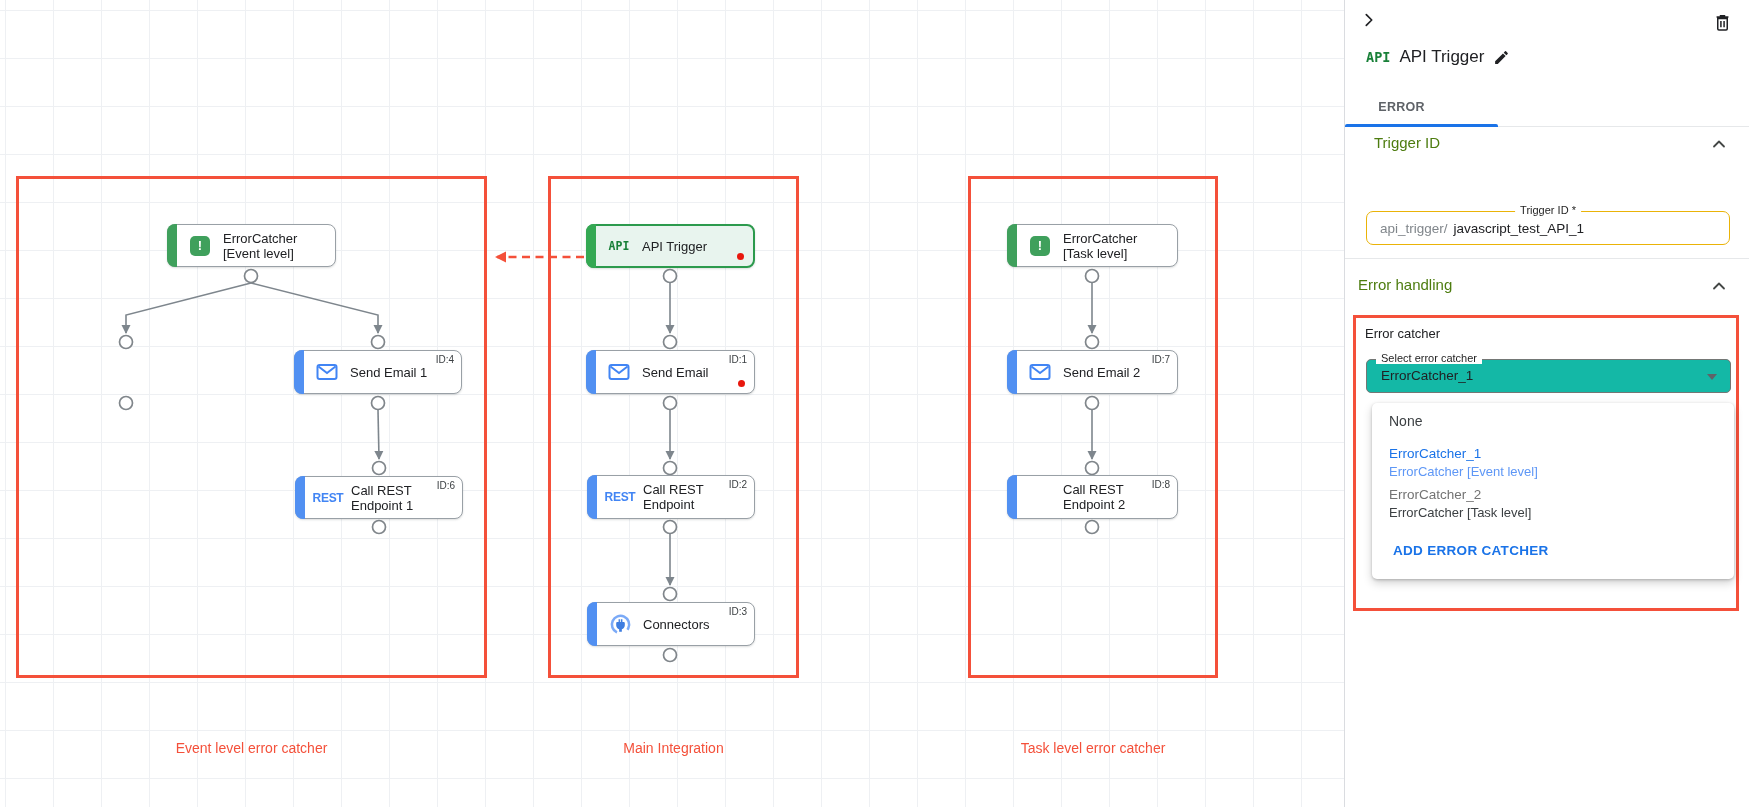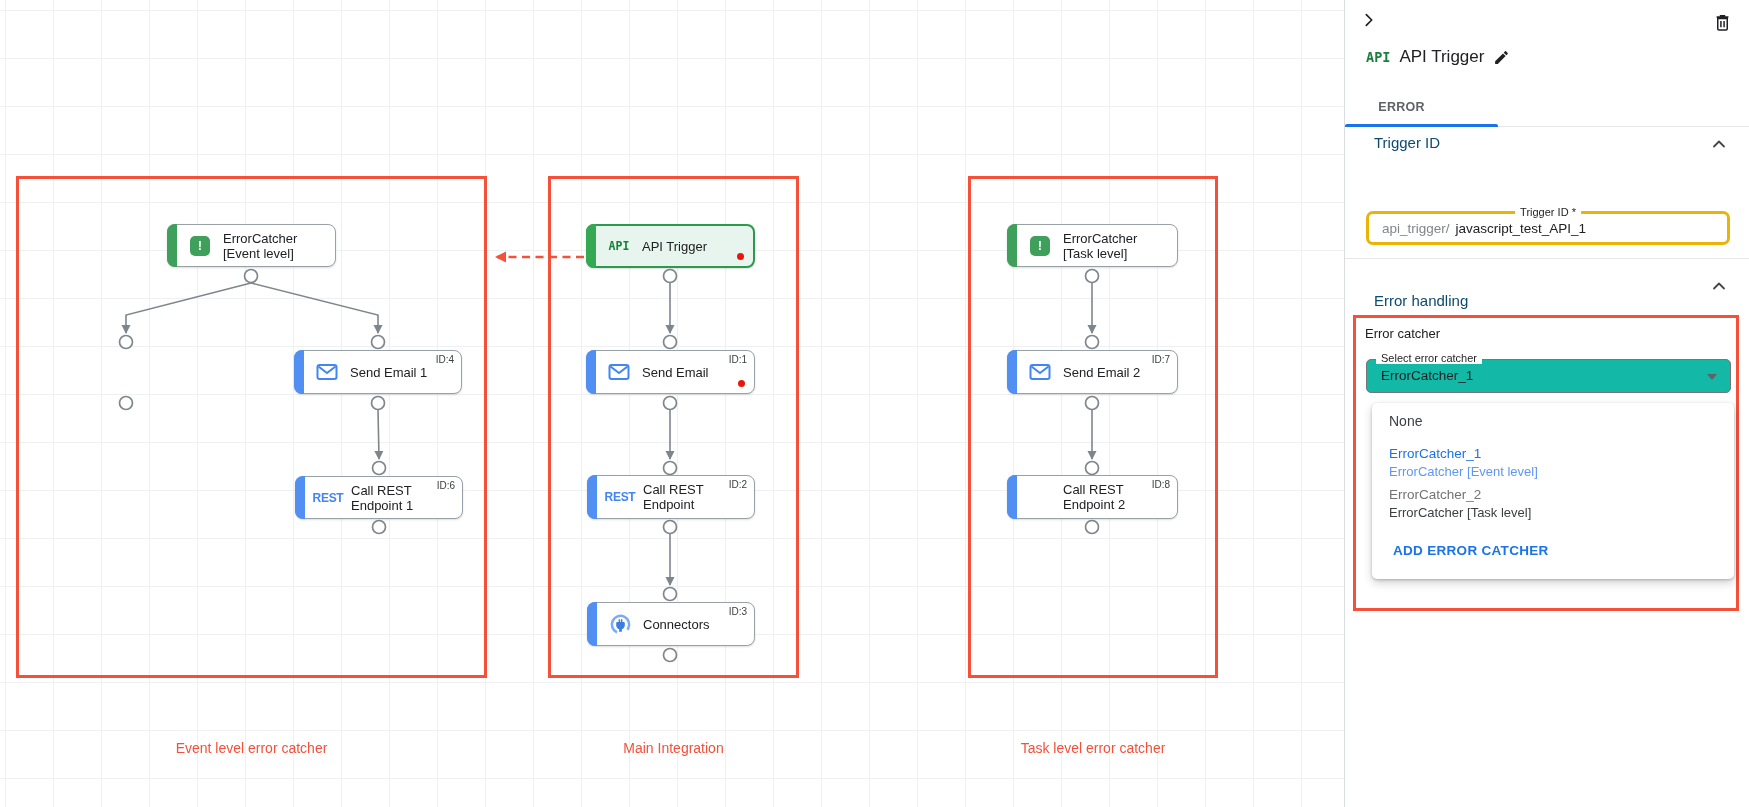--- a/index.html
+++ b/index.html
@@ -37,23 +37,23 @@
          border-left:1px solid #dadce0;box-sizing:border-box;}
   .icon-btn{position:absolute;width:24px;height:24px;display:flex;align-items:center;justify-content:center;cursor:pointer;background:none;border:none;padding:0;}
   .panel-header{position:absolute;left:21px;top:42px;height:30px;display:flex;align-items:center;gap:9px;}
   .panel-logo{font-family:"DejaVu Sans Mono",monospace;font-size:13.5px;font-weight:700;color:#188038;}
   .panel-title{font-size:17px;color:#202124;}
   .tabs{position:absolute;left:0;right:0;top:88px;height:38px;border-bottom:1px solid #e6e8ea;display:flex;}
   .tab{display:flex;align-items:center;justify-content:center;font-size:12.5px;font-weight:700;
        letter-spacing:.25px;color:#5f6368;cursor:pointer;position:relative;}
   .tab.active{color:#1a73e8;}
   .tab-underline{position:absolute;left:0;bottom:-1px;height:3px;width:153px;background:#1a73e8;border-radius:2px 2px 0 0;}
-  .sec-heading{position:absolute;font-size:15px;font-weight:500;color:#0c4a6e;}
+  .sec-heading{position:absolute;font-size:15px;font-weight:500;color:#4d7c0f;}
   .caret{position:absolute;right:20px;width:20px;height:20px;cursor:pointer;}
-  .field{position:absolute;left:21px;top:211px;width:364px;height:34px;border:3px solid #eab308;
+  .field{position:absolute;left:21px;top:211px;width:364px;height:34px;border:1px solid #eab308;
          border-radius:7px;box-sizing:border-box;display:flex;align-items:center;padding-left:13px;font-size:13.5px;}
   .float-label{position:absolute;top:-8px;background:#fff;padding:0 5px;font-size:11px;font-weight:500;color:#1f1f1f;white-space:nowrap;}
   .field .float-label{left:50%;transform:translateX(-50%);}
   .field-prefix{color:#80868b;}
   .field-value{color:#202124;margin-left:6px;}
   .divider{position:absolute;left:0;right:0;height:1px;background:#e6e8ea;}
   .highlight-box{position:absolute;left:8px;top:315px;width:386px;height:296px;
                  border:3px solid #f4503a;box-sizing:border-box;}
   .group-label{position:absolute;left:9px;top:8px;font-size:13px;color:#202124;}
   .select{position:absolute;left:10px;top:41px;width:365px;height:34px;border:1px solid #747775;
@@ -274,21 +274,21 @@
           <path d="M5 12.5 L10 7.5 L15 12.5" fill="none" stroke="#444746" stroke-width="1.8" stroke-linecap="round" stroke-linejoin="round"></path>
         </svg>
     </div>
     <div class="field">
       <span class="float-label">Trigger ID *</span>
       <span class="field-prefix">api_trigger/</span>
       <span class="field-value">javascript_test_API_1</span>
     </div>
     <div class="divider" style="top:258px;"></div>
 
-    <div class="sec-heading" style="left:29px;top:276px;margin-top:16px;">Error handling</div>
+    <div class="sec-heading" style="left:13px;top:276px;">Error handling</div>
     <div class="caret" style="top:276px;">
       <svg viewBox="0 0 20 20" width="20" height="20">
           <path d="M5 12.5 L10 7.5 L15 12.5" fill="none" stroke="#444746" stroke-width="1.8" stroke-linecap="round" stroke-linejoin="round"></path>
         </svg>
     </div>
 
     <div class="highlight-box">
       <div class="group-label">Error catcher</div>
 
       <div class="select">

